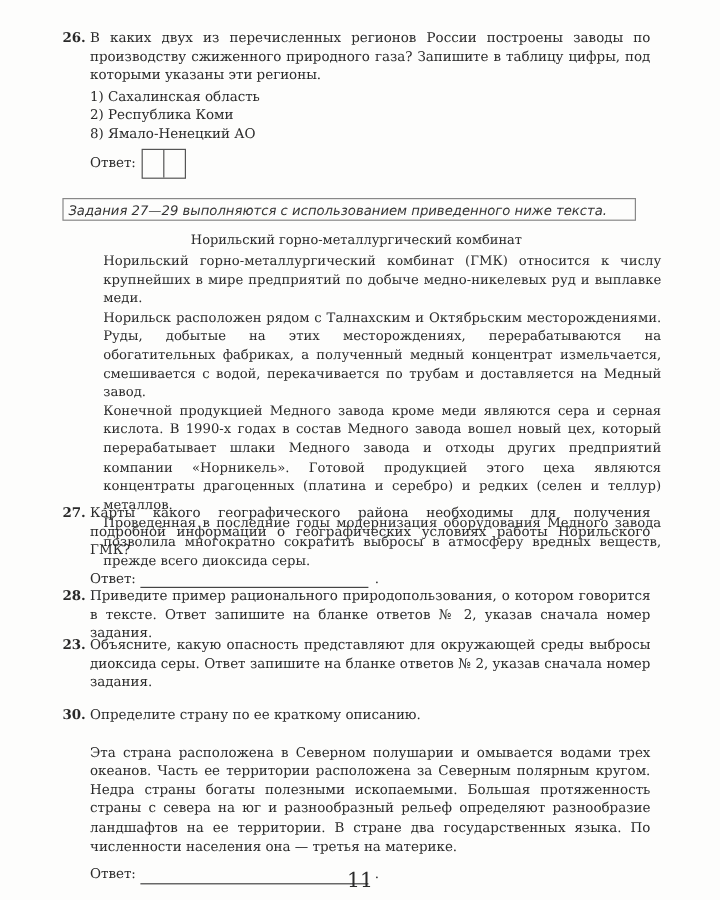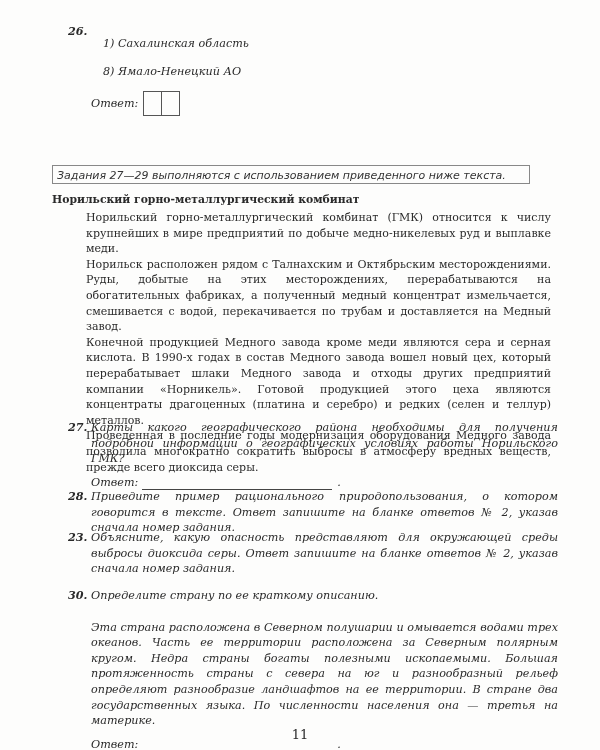--- a/index.html
+++ b/index.html
@@ -1,58 +1,60 @@
 <!DOCTYPE html>
 <html><head>
 <meta charset="utf-8">
 <style>
   html, body { margin:0; padding:0; }
   body {
     width:600px; height:750px; background:#fdfdfc; position:relative; overflow:hidden;
     font-family:"DejaVu Serif", "Liberation Serif", serif; color:#2a2a2a;
     font-size:11.2px; line-height:15.6px;
   }
-  .q { position:absolute; left:68px; width:490px;font-style:italic; }
+  .q { position:absolute; left:52px; width:490px; }
   .q .num { position:absolute; left:0; top:0; font-weight:bold; }
   .q .body { margin-left:23px; text-align:justify; }
   .opts { margin:2px 0 0 0; padding:0; list-style:none; }
-  .opts li { margin:12px; }
+  .opts li { margin:0; }
   .answer-row { display:flex; align-items:center; margin-top:4px; }
   .answer-label { margin-right:5px; }
   .answer-cells { display:flex; border:1px solid #555; height:23px; }
   .answer-cell { width:17px; height:23px; }
   .answer-cell + .answer-cell { border-left:1px solid #555; }
   .note {
     position:absolute; left:52px; top:165px; width:478px; height:19px;
     border:1px solid #888; font-family:"DejaVu Sans", "Liberation Sans", sans-serif;
     font-style:italic; font-size:11px; line-height:19px; padding-left:4px; box-sizing:border-box;
     color:#333;
   }
   .article-title {
-    position:absolute; left:52px; width:490px; top:192px; 
-    font-weight:bold; font-size:10.8px;
+    position:absolute; left:52px; width:490px; top:192px; text-align:center;
+    font-weight:normal; font-size:10.8px;
   }
   .article {
     position:absolute; left:86px; width:465px; top:210px; text-align:justify;
     font-size:11px; line-height:15.6px;
   }
   .article p { margin:0; }
   .line-answer { display:flex; align-items:flex-end; margin-top:8px; }
   .blank { display:inline-block; width:190px; border-bottom:1px solid #444; height:11px; margin-left:4px; }
   .dot { margin-left:5px; }
-  .page-num { position:absolute; top:727px; left:0; width:600px; text-align:center; font-size:13px; }
+  .page-num { position:absolute; top:727px; left:0; width:600px; text-align:center; font-size:17px; }
 </style>
 </head>
 <body>
 
 <div class="q" style="top:24px;">
   <span class="num">26.</span>
   <div class="body">
+    <div>В каких двух из перечисленных регионов России построены заводы по производству сжиженного природного газа? Запишите в таблицу цифры, под которыми указаны эти регионы.</div>
     <ul class="opts">
       <li>1) Сахалинская область</li>
+      <li>2) Республика Коми</li>
       <li>8) Ямало-Ненецкий АО</li>
     </ul>
     <div class="answer-row">
       <span class="answer-label">Ответ:</span>
       <div class="answer-cells">
         <div class="answer-cell"></div>
         <div class="answer-cell"></div>
       </div>
     </div>
   </div>

